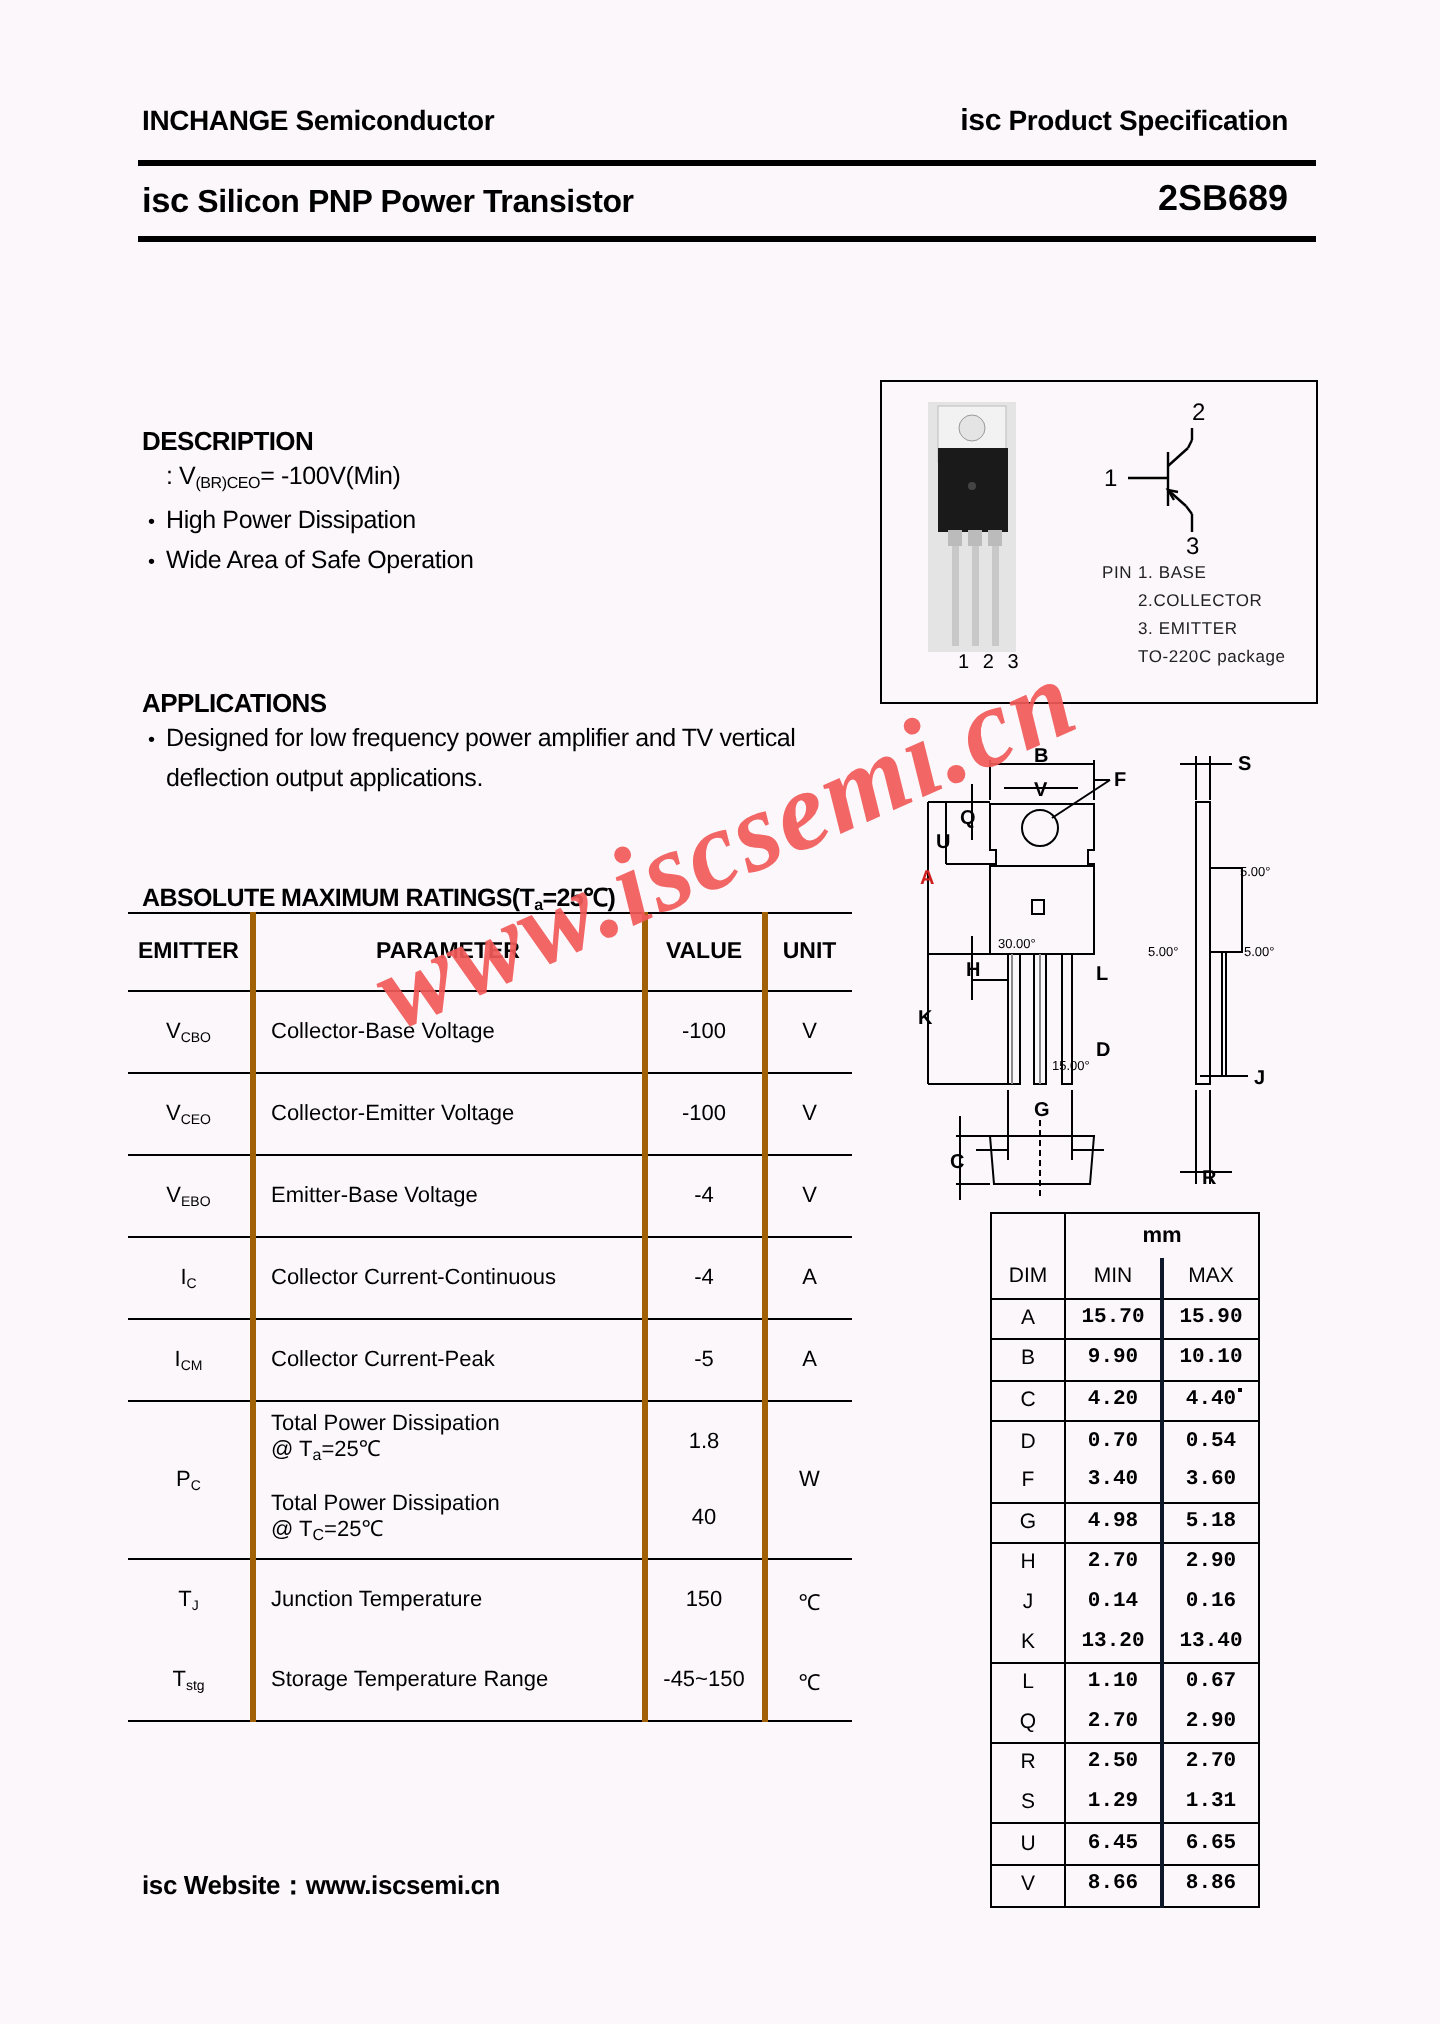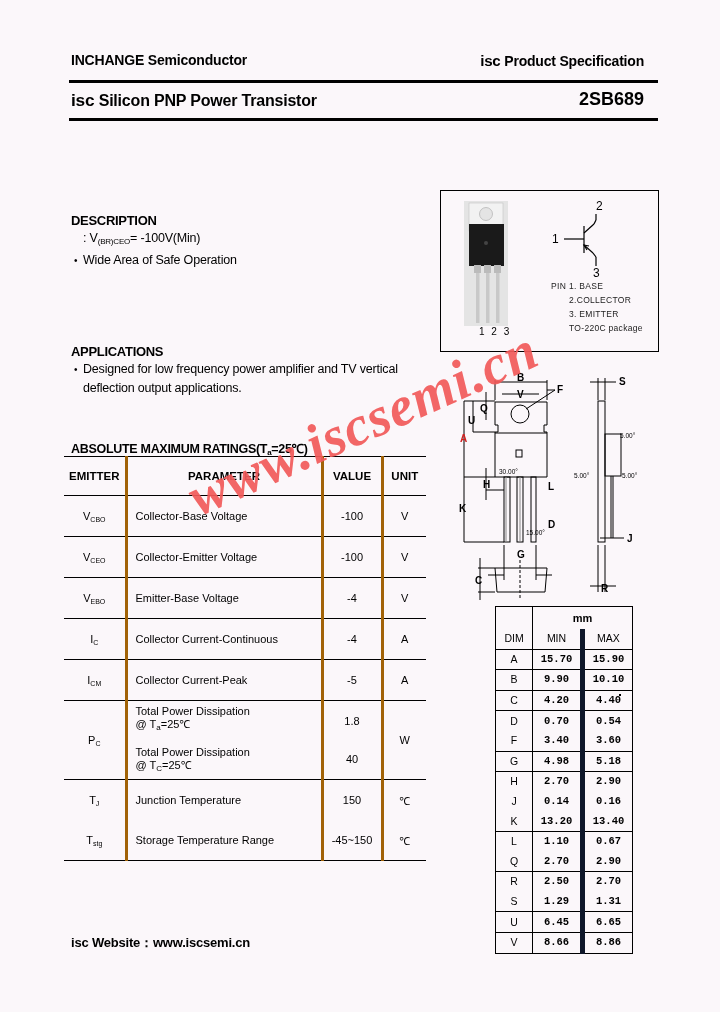--- a/index.html
+++ b/index.html
@@ -31,21 +31,21 @@
   table.rt .vl { border-left:3px solid #a16207; }
   table.rt tr.line td { border-bottom:1px solid #000; }
   .sym { font-size:11px; }
   .sym sub { font-size:7px; }
 
   
   table.dt { position:absolute; left:495px; top:606px; border-collapse:collapse; font-size:10.5px; border:1px solid #000; }
   table.dt td { text-align:center; height:11.6px; padding:4px; line-height:11px; }
   table.dt td.dim { width:28px; border-right:1px solid #000; font-family:"Liberation Sans", sans-serif; }
   table.dt td.v { width:39px; font-family:Liberation Mono, monospace; font-weight:bold; }
-  table.dt td.v1 { border-right:5px solid #0f172a; }
+  table.dt td.v1 { border-right:2px solid #0f172a; }
   table.dt tr.ul td { border-bottom:1px solid #000; }
 
   .watermark { left:178px; top:470px; font-family:"Liberation Serif", serif; font-style:italic; font-weight:bold;
                font-size:56px; color:#f25a5a; transform:rotate(-24deg); transform-origin:left top; opacity:0.92;
                letter-spacing:1px; white-space:nowrap; pointer-events:none; }
   .footer { left:71px; top:934px; font-size:13px; font-weight:bold; letter-spacing:-0.2px; }
 </style>
 </head>
 <body>
 
@@ -59,20 +59,21 @@
   <span class="isc">isc</span>
   <span>Silicon PNP Power Transistor</span>
 </div>
 <div class="abs title-right">2SB689</div>
 <div class="abs rule" style="top:118px;"></div>
 
 <div class="abs" style="left:71px; top:213px; width:360px;">
   <div class="sec-h">DESCRIPTION</div>
   <div class="bul" style="margin-top:1px;">
     <div class="cont"><span>: V</span><sub>(BR)CEO</sub><span>= -100V(Min)</span></div>
+    <div class="li">High Power Dissipation</div>
     <div class="li">Wide Area of Safe Operation</div>
   </div>
 </div>
 
 <div class="abs" style="left:71px; top:344px; width:360px;">
   <div class="sec-h">APPLICATIONS</div>
   <div class="bul" style="margin-top:1px;">
     <div class="li">Designed for low frequency power amplifier and TV vertical</div>
     <div class="cont">deflection output applications.</div>
   </div>

